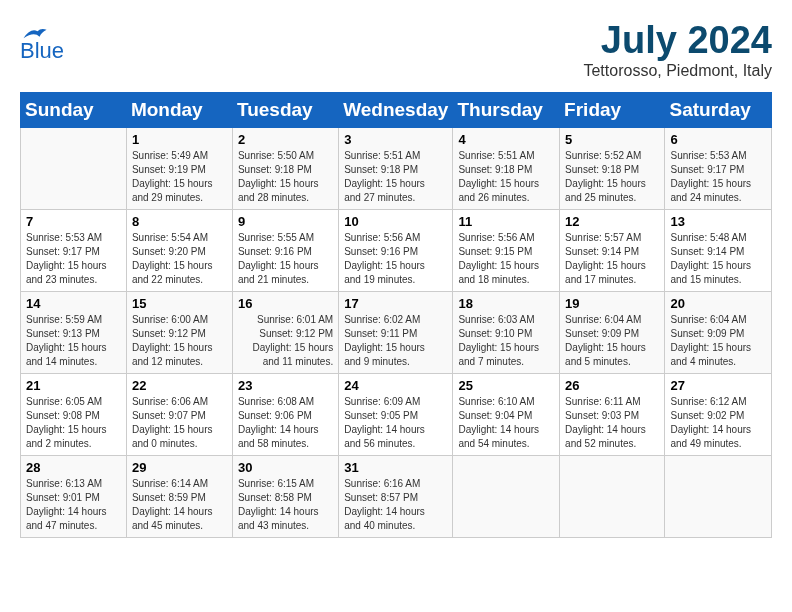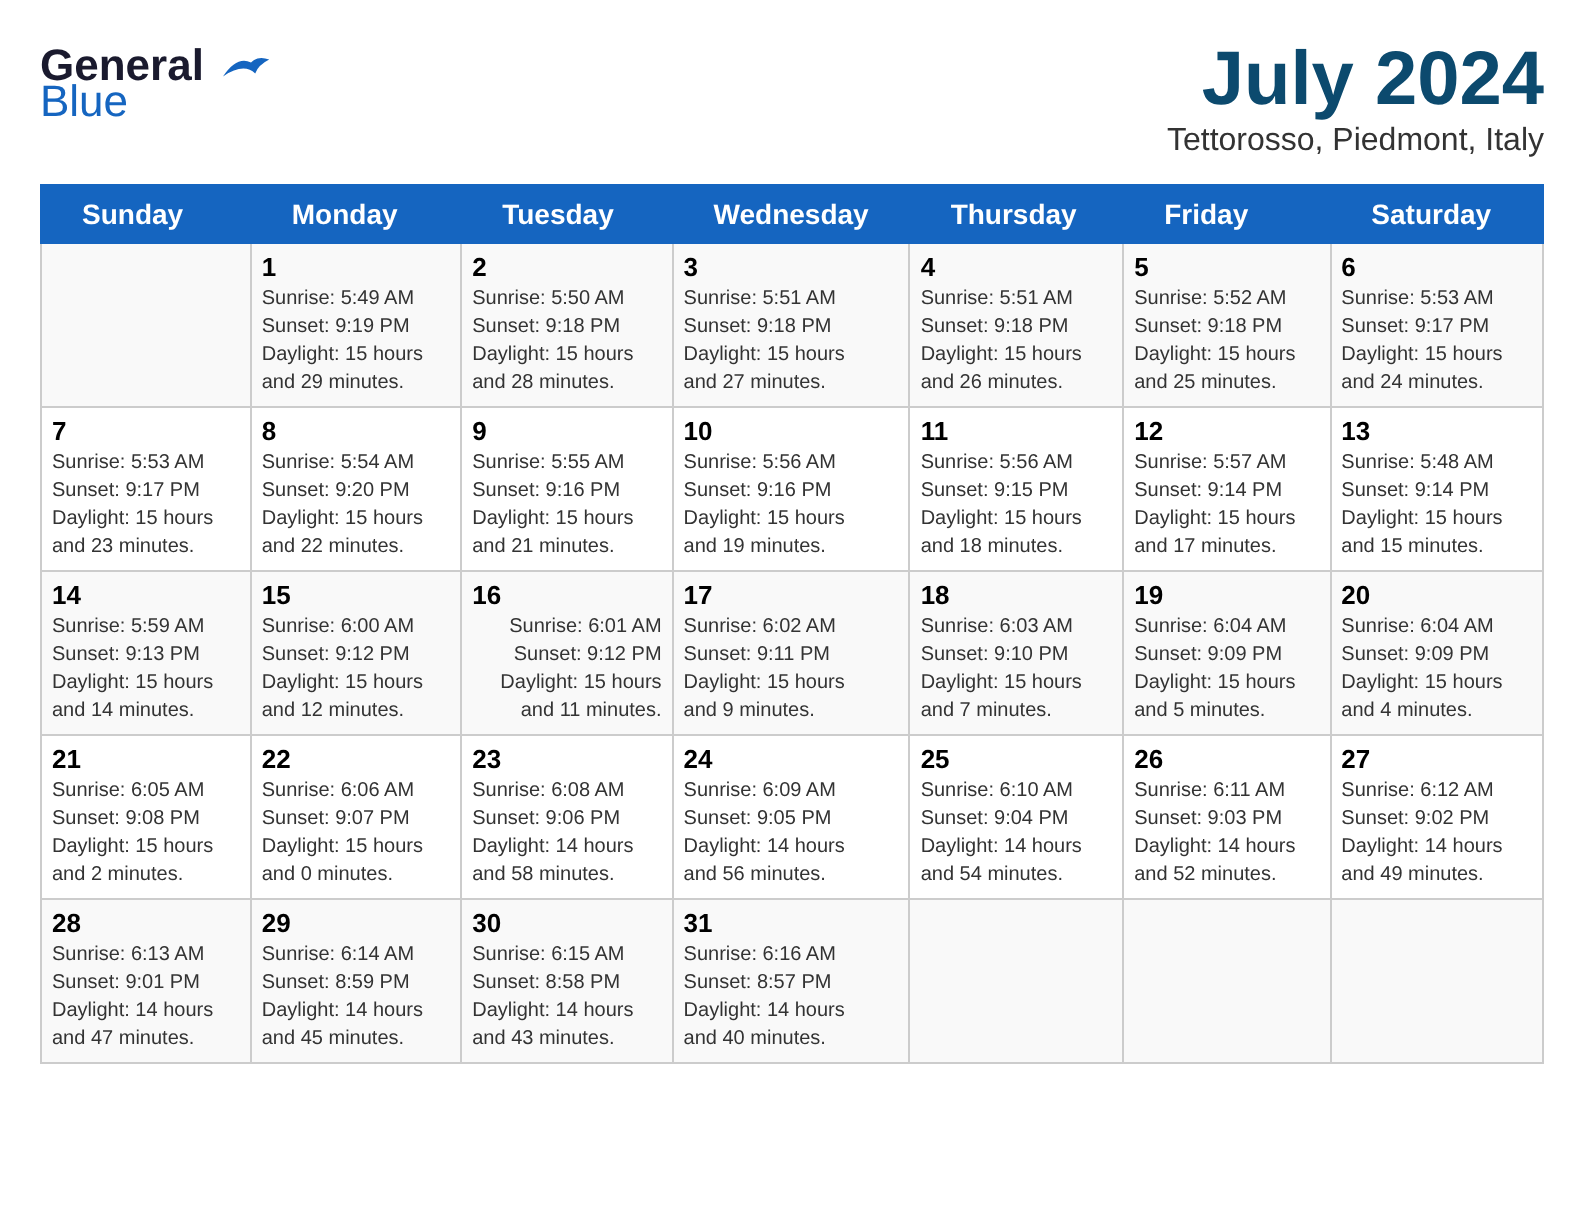--- a/index.html
+++ b/index.html
@@ -39,23 +39,23 @@
       color: #333;
     }
     table {
       width: 100%;
       border-collapse: collapse;
       font-size: 11px;
     }
     thead tr th {
       background-color: #1565c0;
       color: #fff;
-      padding: 6px 20px;
+      padding: 6px 4px;
       text-align: left;
-      font-size: 14px;
+      font-size: 19px;
       font-weight: bold;
       border: 1px solid #1565c0;
     }
     tbody tr td {
       border: 1px solid #ccc;
       padding: 4px 5px;
       vertical-align: top;
       width: calc(100% / 7);
       height: 80px;
     }
@@ -84,21 +84,20 @@
     .row-odd td { background-color: #fff; }
     .row-even td { background-color: #f0f4f8; }
   </style>
 </head>
 <body>
 
 <div class="header-area">
   <div class="logo">
     <div class="logo-wrapper">
       <span style="font-size:22px;font-weight:bold;color:#1a1a2e;">
-        <span style="color:#1a1a2e;">General</span>
         <svg style="display:inline-block;width:28px;height:20px;vertical-align:middle;" viewBox="0 0 40 28">
           <path d="M5 20 Q15 5 25 10 Q30 5 38 8 Q30 12 28 18 Q20 10 5 20Z" fill="#1565c0"></path>
         </svg>
       </span>
     </div>
     <div style="font-size:22px;font-weight:normal;color:#1565c0;margin-top:-8px;margin-left:0px;">
       <span>Blue</span>
     </div>
   </div>
   <div class="title-area">

